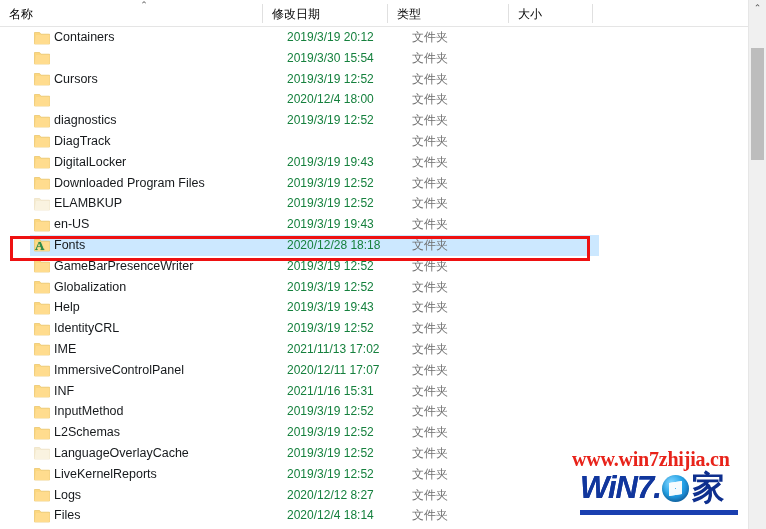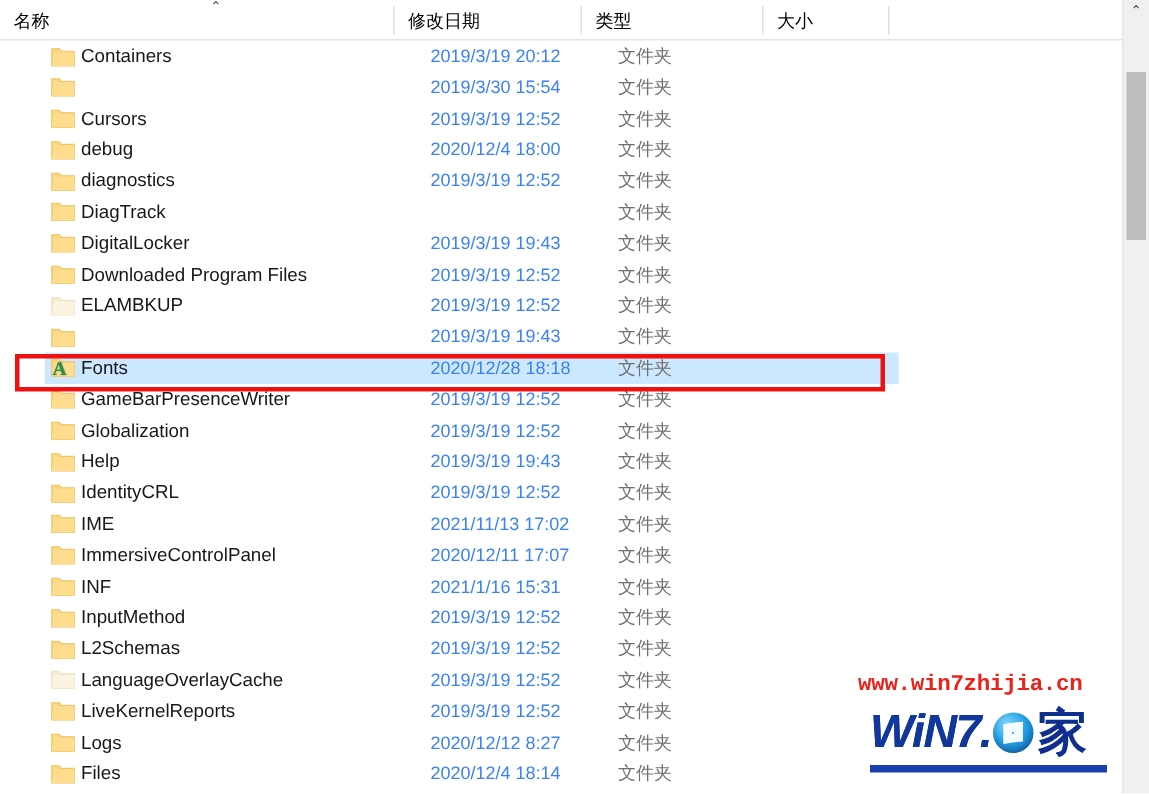--- a/index.html
+++ b/index.html
@@ -100,21 +100,21 @@
     overflow: hidden;
   }
   .cell-name {
     left: 38px;
     width: 215px;
     color: #16191c;
   }
   .cell-date {
     left: 271px;
     width: 112px;
-    color: #3b82f6;
+    color: #15803d;
     font-size: 12px;
   }
   .cell-type {
     left: 396px;
     width: 105px;
     color: #6f6f6f;
     font-size: 12px;
   }
   .cell-size {
     left: 517px;
@@ -195,24 +195,24 @@
     left: 560px;
     top: 448px;
     width: 206px;
     height: 72px;
     pointer-events: none;
   }
   #wm-url {
     position: absolute;
     left: 12px;
     top: 0;
-    font-size: 15px;
+    font-size: 20px;
     font-weight: bold;
     color: #e8231a;
-    font-family: Liberation Mono, monospace;
+    font-family: Liberation Serif, serif;
     letter-spacing: -0.2px;
   }
   #wm-logo {
     position: absolute;
     left: 20px;
     top: 20px;
     height: 40px;
     display: flex;
     align-items: center;
   }
@@ -325,21 +325,20 @@
         <div class="cell cell-type">文件夹</div>
         <div class="cell cell-size"></div>
       </div>
       <div class="row">
         <span class="ficon">
 <svg width="16" height="14" viewBox="0 0 16 14" xmlns="http://www.w3.org/2000/svg">
   <path d="M0.5 1.5 H5.6 L6.9 3.2 H15.5 V13 H0.5 Z" fill="#fcd77f" stroke="#e8c264" stroke-width="0.7"></path>
   <path d="M2.1 3.9 H15.5 V13 H0.5 Z" fill="#ffdc8e"></path>
 </svg>
         </span>
-        <div class="cell cell-name">debug</div>
         <div class="cell cell-date">2020/12/4 18:00</div>
         <div class="cell cell-type">文件夹</div>
         <div class="cell cell-size"></div>
       </div>
       <div class="row">
         <span class="ficon">
 <svg width="16" height="14" viewBox="0 0 16 14" xmlns="http://www.w3.org/2000/svg">
   <path d="M0.5 1.5 H5.6 L6.9 3.2 H15.5 V13 H0.5 Z" fill="#fcd77f" stroke="#e8c264" stroke-width="0.7"></path>
   <path d="M2.1 3.9 H15.5 V13 H0.5 Z" fill="#ffdc8e"></path>
 </svg>
@@ -396,20 +395,21 @@
         <div class="cell cell-type">文件夹</div>
         <div class="cell cell-size"></div>
       </div>
       <div class="row">
         <span class="ficon">
 <svg width="16" height="14" viewBox="0 0 16 14" xmlns="http://www.w3.org/2000/svg">
   <path d="M0.5 1.5 H5.6 L6.9 3.2 H15.5 V13 H0.5 Z" fill="#fcd77f" stroke="#e8c264" stroke-width="0.7"></path>
   <path d="M2.1 3.9 H15.5 V13 H0.5 Z" fill="#ffdc8e"></path>
 </svg>
         </span>
+        <div class="cell cell-name">en-US</div>
         <div class="cell cell-date">2019/3/19 19:43</div>
         <div class="cell cell-type">文件夹</div>
         <div class="cell cell-size"></div>
       </div>
       <div class="row selected">
         <div class="sel-bg"></div>
         <span class="ficon">
 <svg width="16" height="14" viewBox="0 0 16 14" xmlns="http://www.w3.org/2000/svg">
   <path d="M0.5 1.5 H5.6 L6.9 3.2 H15.5 V13 H0.5 Z" fill="#fcd77f" stroke="#e8c264" stroke-width="0.7"></path>
   <path d="M2.1 3.9 H15.5 V13 H0.5 Z" fill="#ffdc8e"></path>

